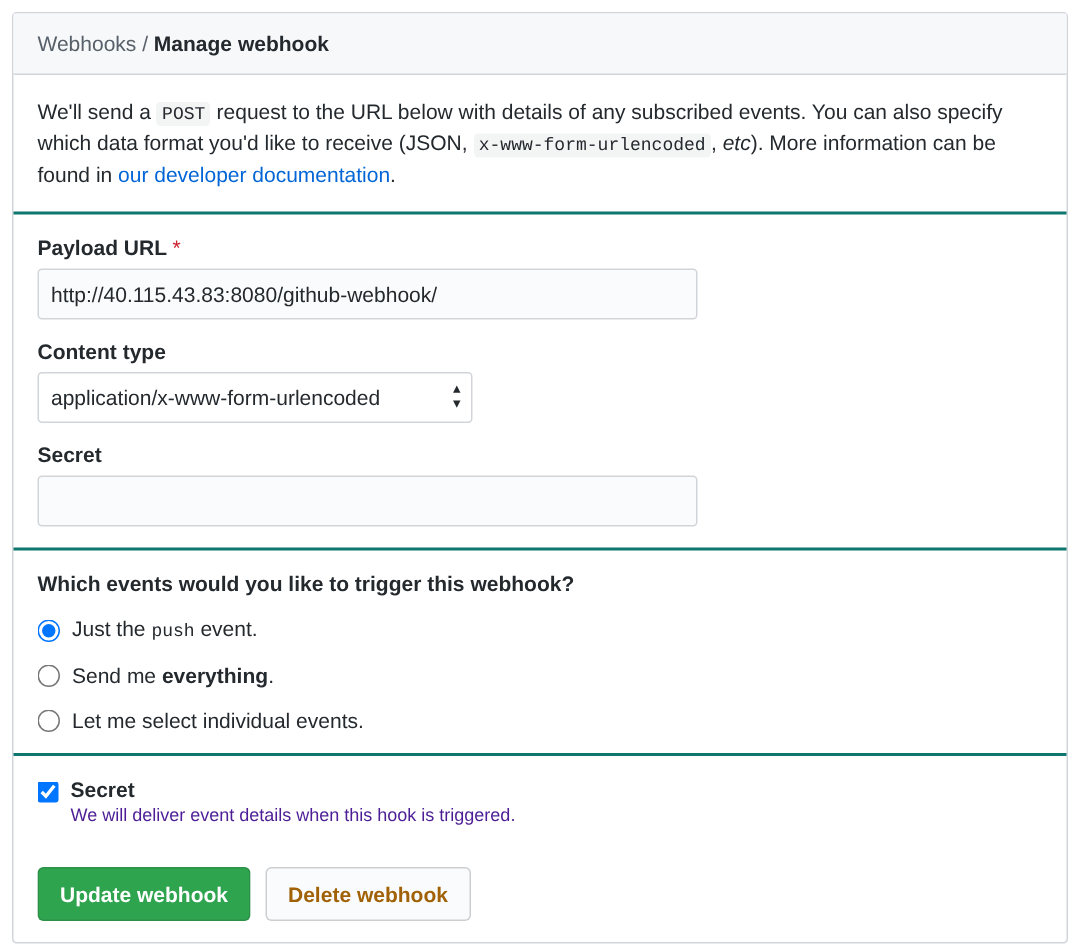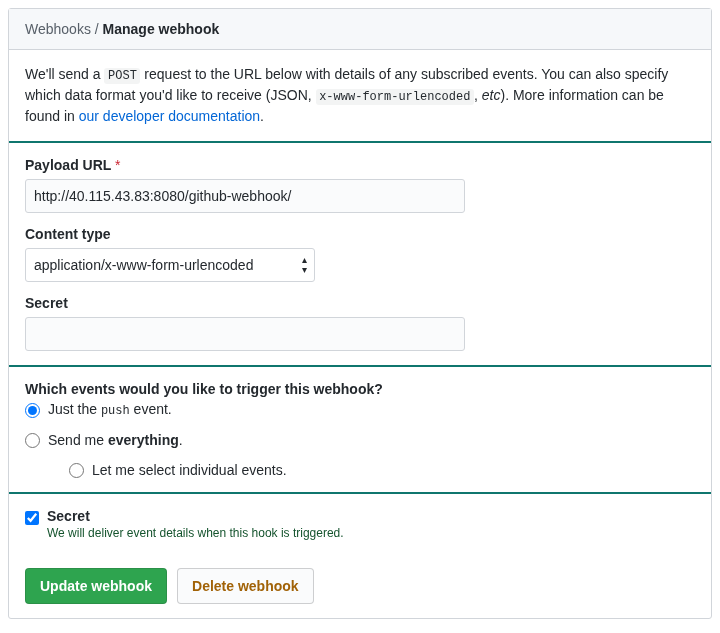--- a/index.html
+++ b/index.html
@@ -79,30 +79,30 @@
       transform: translateY(-50%);
       pointer-events: none;
       font-size: 10px;
       line-height: 1;
       color: #24292e;
     }
     .form-group { margin-bottom: 13px; }
     .form-group.last { margin-bottom: 0; }
     .events-title {
       font-weight: 600;
-      margin-bottom: 4px;
+      margin-bottom: 14px;
       font-size: 14px;
     }
     .radio-row {
       display: flex;
       align-items: flex-end;
       margin-bottom: 14px;
       font-size: 14px;
     }
-    .radio-row.last { margin-bottom: 0; margin-left: 44px; }
+    .radio-row.last { margin-bottom: 0; }
     .radio-row input[type=radio] {
       margin: 0 8px 0 0;
       width: 15px;
       height: 15px;
     }
     .radio-row code {
       font-family: SFMono-Regular, Consolas, "Liberation Mono", Menlo, monospace;
       font-size: 12px;
     }
     .radio-row strong { font-weight: 600; }
@@ -110,21 +110,21 @@
       display: flex;
       align-items: flex-start;
     }
     .checkbox-row input[type=checkbox] {
       margin: 3px 8px 0 0;
       width: 14px;
       height: 14px;
     }
     .checkbox-body { flex: 1; }
     .checkbox-label { font-weight: 600; font-size: 14px; }
-    .checkbox-note { font-size: 12px; color: #14532d; margin-top: 2px; }
+    .checkbox-note { font-size: 12px; color: #4c1d95; margin-top: 2px; }
     .actions {
       padding: 14px 16px;
       display: flex;
       gap: 10px;
     }
     .btn {
       display: inline-block;
       padding: 7px 14px;
       font-size: 14px;
       font-weight: 600;

